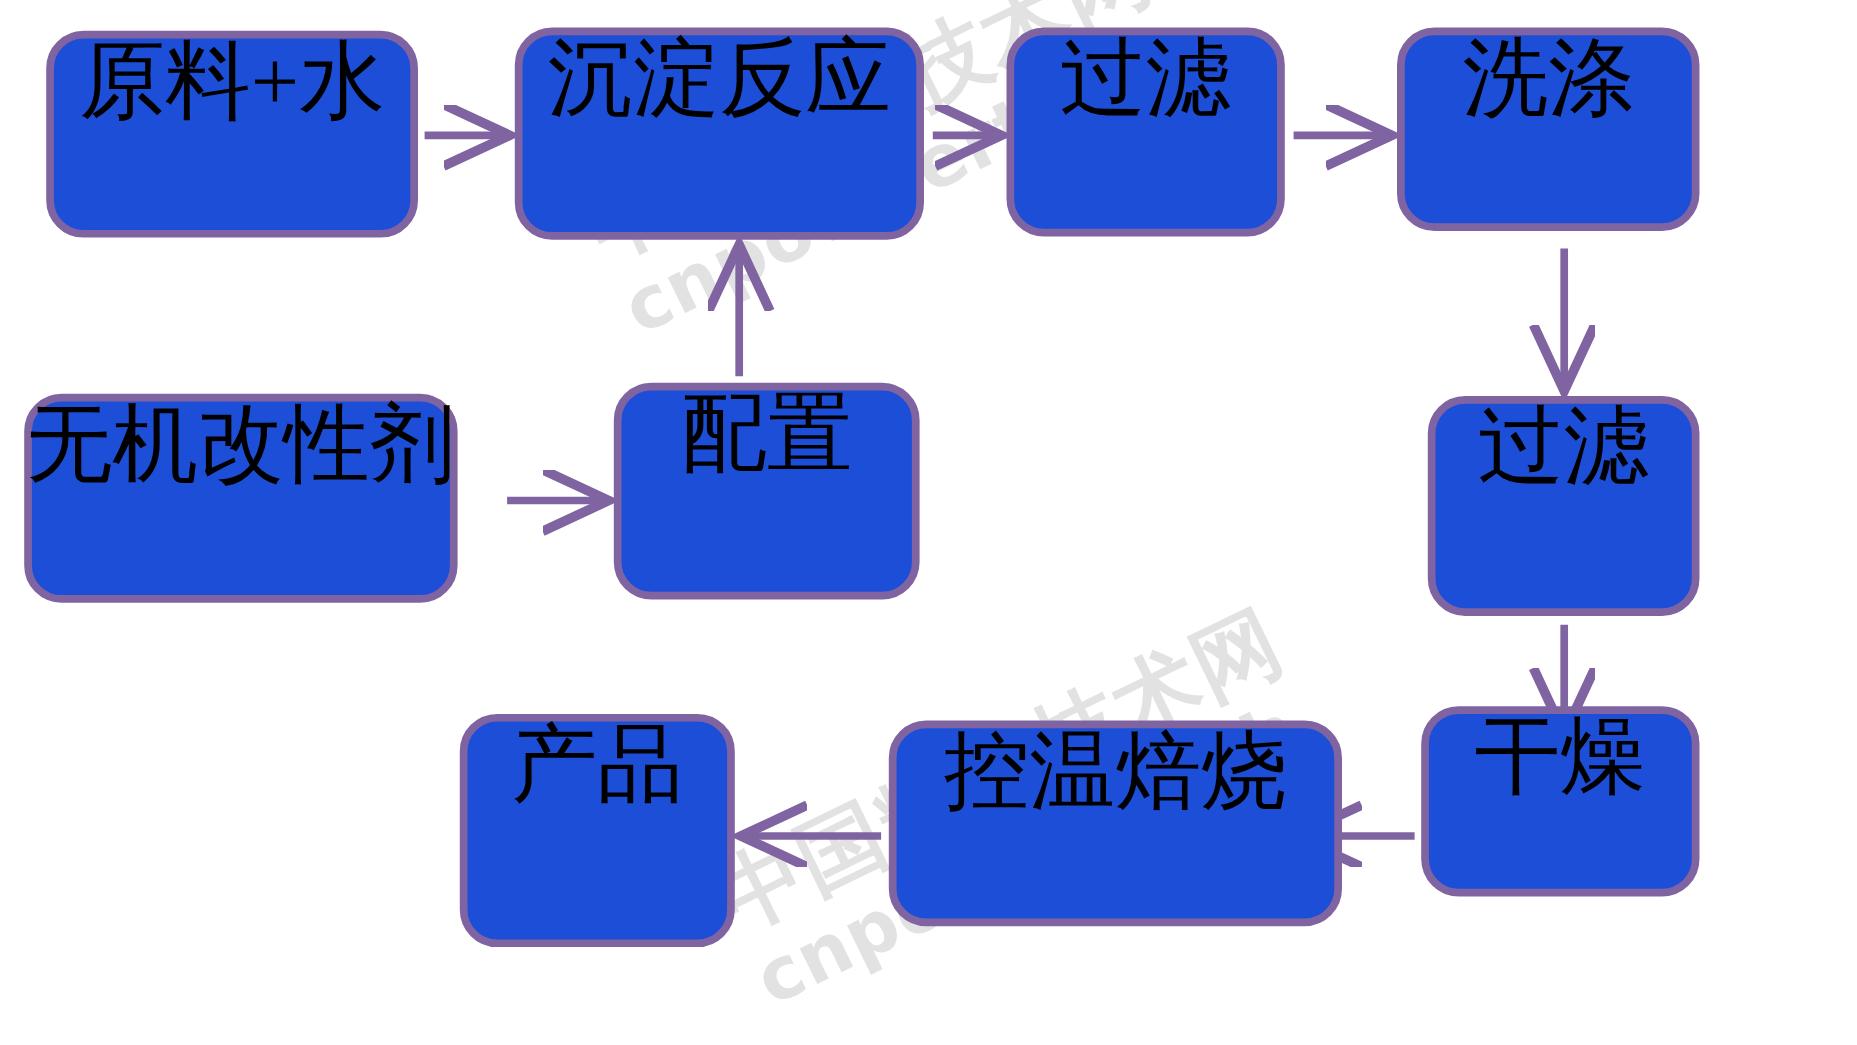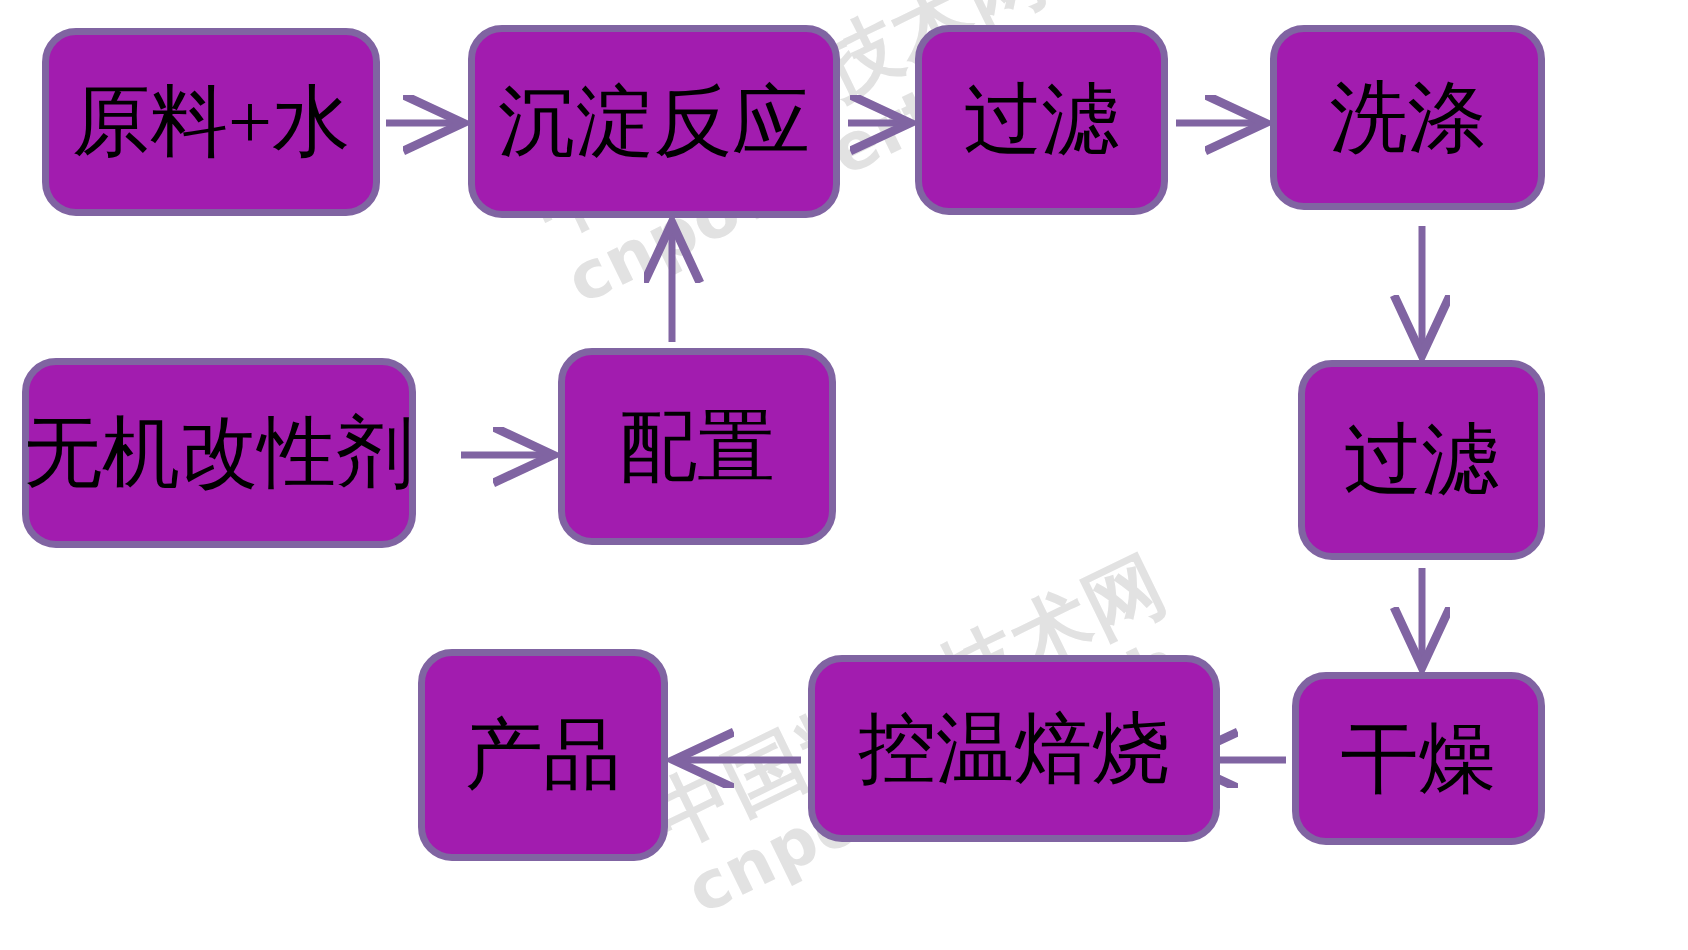--- a/index.html
+++ b/index.html
@@ -45,25 +45,25 @@
   .wm-a .wm-en { font-size: 66px; margin-top: 2px; }
 
   .wm-b { left: 640px;  top: 788px; transform: rotate(-26deg); }
   .wm-b .wm-cn { font-size: 78px; }
   .wm-b .wm-en { font-size: 66px; margin-top: 2px; }
 
   
   .node {
     position: absolute;
     box-sizing: border-box;
-    background: #a21caf;
+    background: #1d4ed8;
     border: 7px solid #8064A2;
     border-radius: 34px;
     display: flex;
-    align-items: center;
+    align-items: flex-start;
     justify-content: center;
     z-index: 3;
   }
   .node-label {
     font-family: "Liberation Serif", "DejaVu Serif", serif;
     font-size: 78px;
     font-weight: 400;
     color: #000000;
     line-height: 1;
     white-space: nowrap;
@@ -132,18 +132,18 @@
       </div>
       <div class="node" style="left: 1298px; top: 360px; width: 247px; height: 200px;">
         <span class="node-label">过滤</span>
       </div>
       <div class="node" style="left: 418px; top: 649px; width: 250px; height: 212px;">
         <span class="node-label">产品</span>
       </div>
       <div class="node" style="left: 808px; top: 655px; width: 412px; height: 187px;">
         <span class="node-label">控温焙烧</span>
       </div>
-      <div class="node" style="left: 1292px; top: 672px; width: 253px; height: 173px;">
+      <div class="node" style="left: 1292px; top: 642px; width: 253px; height: 173px;">
         <span class="node-label">干燥</span>
       </div>
     </div>
 
 </div>
 
 </body></html>

